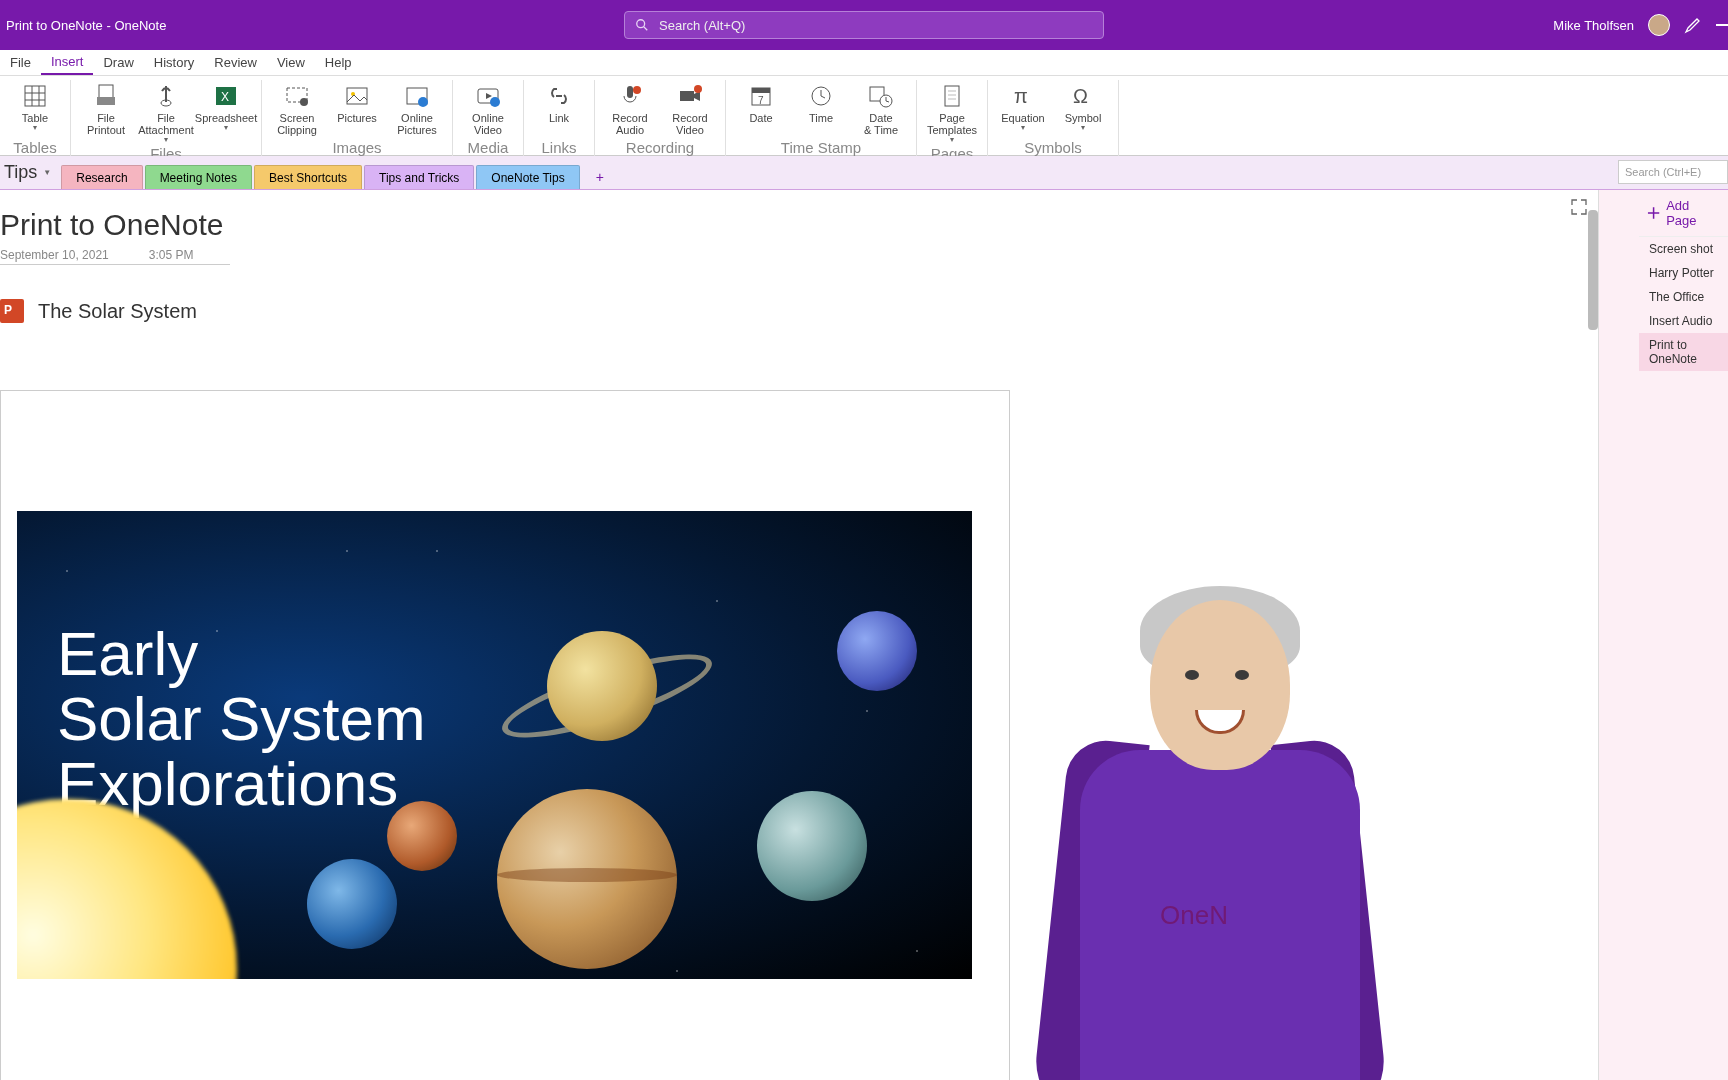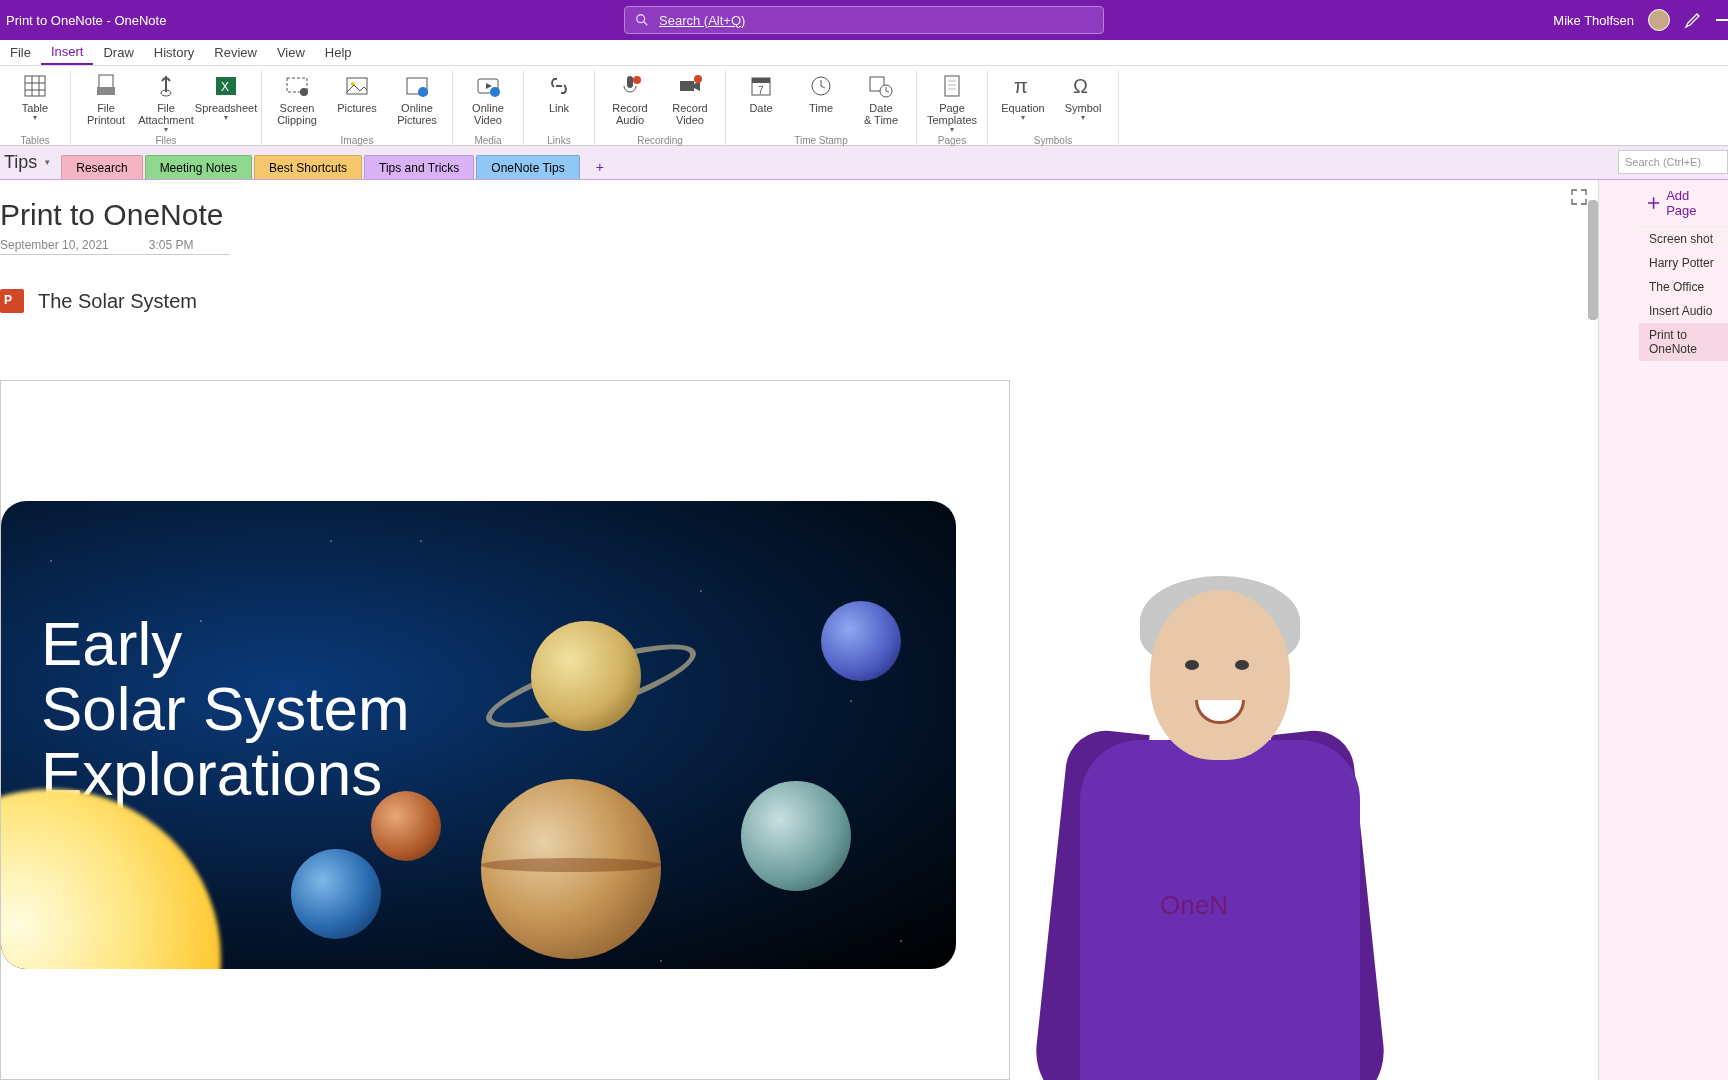--- a/index.html
+++ b/index.html
@@ -1,39 +1,39 @@
 <!DOCTYPE html>
 <html><head>
 <meta charset="utf-8">
 <style>
 * { margin: 0; padding: 0; box-sizing: border-box; font-family: "Segoe UI", sans-serif; }
 body { width: 1728px; height: 1080px; background: #fff; overflow: hidden; position: relative; }
 
 
-.titlebar { height: 40px; background: #7719AA; display: flex; align-items: center; color: #fff; font-size: 13px; position: relative; }
+.titlebar { height: 50px; background: #7719AA; display: flex; align-items: center; color: #fff; font-size: 13px; position: relative; }
 .titlebar-left { padding-left: 6px; flex: 0 0 auto; display: flex; align-items: center; gap: 6px; }
-.titlebar-center { position: absolute; left: 50%; transform: translateX(-50%); text-decoration: underline; }
+.titlebar-center { position: absolute; left: 50%; transform: translateX(-50%); }
 .searchbox { width: 480px; height: 28px; background: #8E3BBF; border: 1px solid #b680d8; border-radius: 4px; display: flex; align-items: center; padding: 0 10px; color: #eee; font-size: 13px; gap: 10px; }
 .titlebar-right { margin-left: auto; display: flex; align-items: center; gap: 14px; }
 .avatar { width: 22px; height: 22px; border-radius: 50%; background: #c9a888; border:1px solid #fff; }
 .pen-icon { width: 18px; height: 18px; }
 .minimize { width: 12px; height: 2px; background: #fff; }
 
 
 .menubar { height: 26px; background: #fff; border-bottom: 1px solid #ddd; display: flex; align-items: center; padding-left: 0; font-size: 13px; }
 .menu-item { padding: 0 10px; height: 100%; display: flex; align-items: center; cursor: pointer; color: #444; }
 .menu-item.active { color: #7719AA; border-bottom: 2px solid #7719AA; }
 
 
 .ribbon { height: 80px; background: #fff; border-bottom: 1px solid #ccc; display: flex; align-items: flex-start; padding: 4px 0 0 0; }
 .ribbon-group { display: flex; flex-direction: column; align-items: center; border-right: 1px solid #e0e0e0; padding: 0 6px; height: 76px; justify-content: space-between; }
 .ribbon-buttons { display: flex; gap: 2px; }
 .rb { display: flex; flex-direction: column; align-items: center; justify-content: flex-start; width: 58px; font-size: 11px; color: #444; text-align: center; line-height: 1.1; cursor: pointer; padding-top: 2px; }
 .rb .ic { width: 28px; height: 28px; margin-bottom: 2px; display:flex; align-items:center; justify-content:center; }
-.group-label { font-size: 10px; color: #888; padding-bottom: 0px; }
+.group-label { font-size: 15px; color: #888; padding-bottom: 0px; }
 .chev { font-size: 8px; color: #666; }
 
 
 .sectionbar { height: 34px; background: #f3e8f8; border-bottom: 1px solid #d0a0e0; display: flex; align-items: flex-end; padding-left: 0; position: relative; }
 .notebook-sel { font-size: 18px; color: #333; padding: 0 10px 6px 4px; display:flex; align-items:center; gap:6px; }
 .tab { height: 24px; padding: 0 14px; font-size: 12px; display: flex; align-items: center; border: 1px solid rgba(0,0,0,0.15); border-bottom: none; margin-right: 2px; border-radius: 2px 2px 0 0; cursor:pointer; }
 .tab.research { background: #f5b5c0; }
 .tab.meeting { background: #8fd98f; }
 .tab.shortcuts { background: #f5c96b; }
 .tab.tips { background: #d9b3f5; }
@@ -50,21 +50,21 @@
 .page-item.active { background: #f8d7e5; }
 
 
 .page-title { font-size: 30px; font-weight: 300; color: #333; padding: 18px 0 0 0; }
 .page-meta { font-size: 12px; color: #888; padding: 6px 0 2px 0; border-bottom:1px solid #ccc; width: 230px; display:flex; gap:40px; }
 .attach { display:flex; align-items:center; gap:14px; margin-top: 34px; font-size: 20px; font-weight:300; color:#333; }
 .ppt-icon { width:24px; height:24px; background:#d24726; border-radius:2px; position:relative; }
 .ppt-icon:before { content:"P"; color:#fff; font-size:12px; font-weight:bold; position:absolute; left:4px; top:4px; }
 
 .printout { position:absolute; left:0; top:200px; width:1010px; height:700px; border:1px solid #ccc; background:#fff; }
-.slide { position:absolute; left:0; top:120px; width:955px; height:468px; background: radial-gradient(ellipse at 30% 40%, #0a3a7a 0%, #041833 55%, #000 100%); overflow:hidden;border-radius:25px; }
+.slide { position:absolute; left:16px; top:120px; width:955px; height:468px; background: radial-gradient(ellipse at 30% 40%, #0a3a7a 0%, #041833 55%, #000 100%); overflow:hidden; }
 .slide-title { position:absolute; left:40px; top:110px; color:#fff; font-size:62px; font-weight:300; line-height:1.05; font-family: "Segoe UI Light", "Segoe UI", sans-serif; }
 
 
 .planet { position:absolute; border-radius:50%; }
 .sun { left:-120px; bottom:-160px; width:340px; height:340px; background: radial-gradient(circle at 40% 40%, #fffde0 0%, #ffe680 40%, #ffc933 70%, rgba(255,180,0,0) 100%); filter: blur(2px); }
 .earth { left:290px; bottom:30px; width:90px; height:90px; background: radial-gradient(circle at 35% 35%, #7fb8e8 0%, #2a6bb0 55%, #0a2a55 100%); }
 .mars { left:370px; top:290px; width:70px; height:70px; background: radial-gradient(circle at 35% 35%, #e8a878 0%, #b05a2a 60%, #552a0a 100%); }
 .jupiter { left:480px; bottom:10px; width:180px; height:180px; background: radial-gradient(circle at 35% 35%, #e8d0a8 0%, #c89858 45%, #7a4a20 100%); }
 .jupiter:after{content:"";position:absolute;left:0;right:0;top:44%;height:14px;background:rgba(120,60,20,0.45);border-radius:50%;}
 .saturn-body { left:530px; top:120px; width:110px; height:110px; background: radial-gradient(circle at 35% 35%, #f2e2a0 0%, #d0b060 55%, #7a5a20 100%); }

